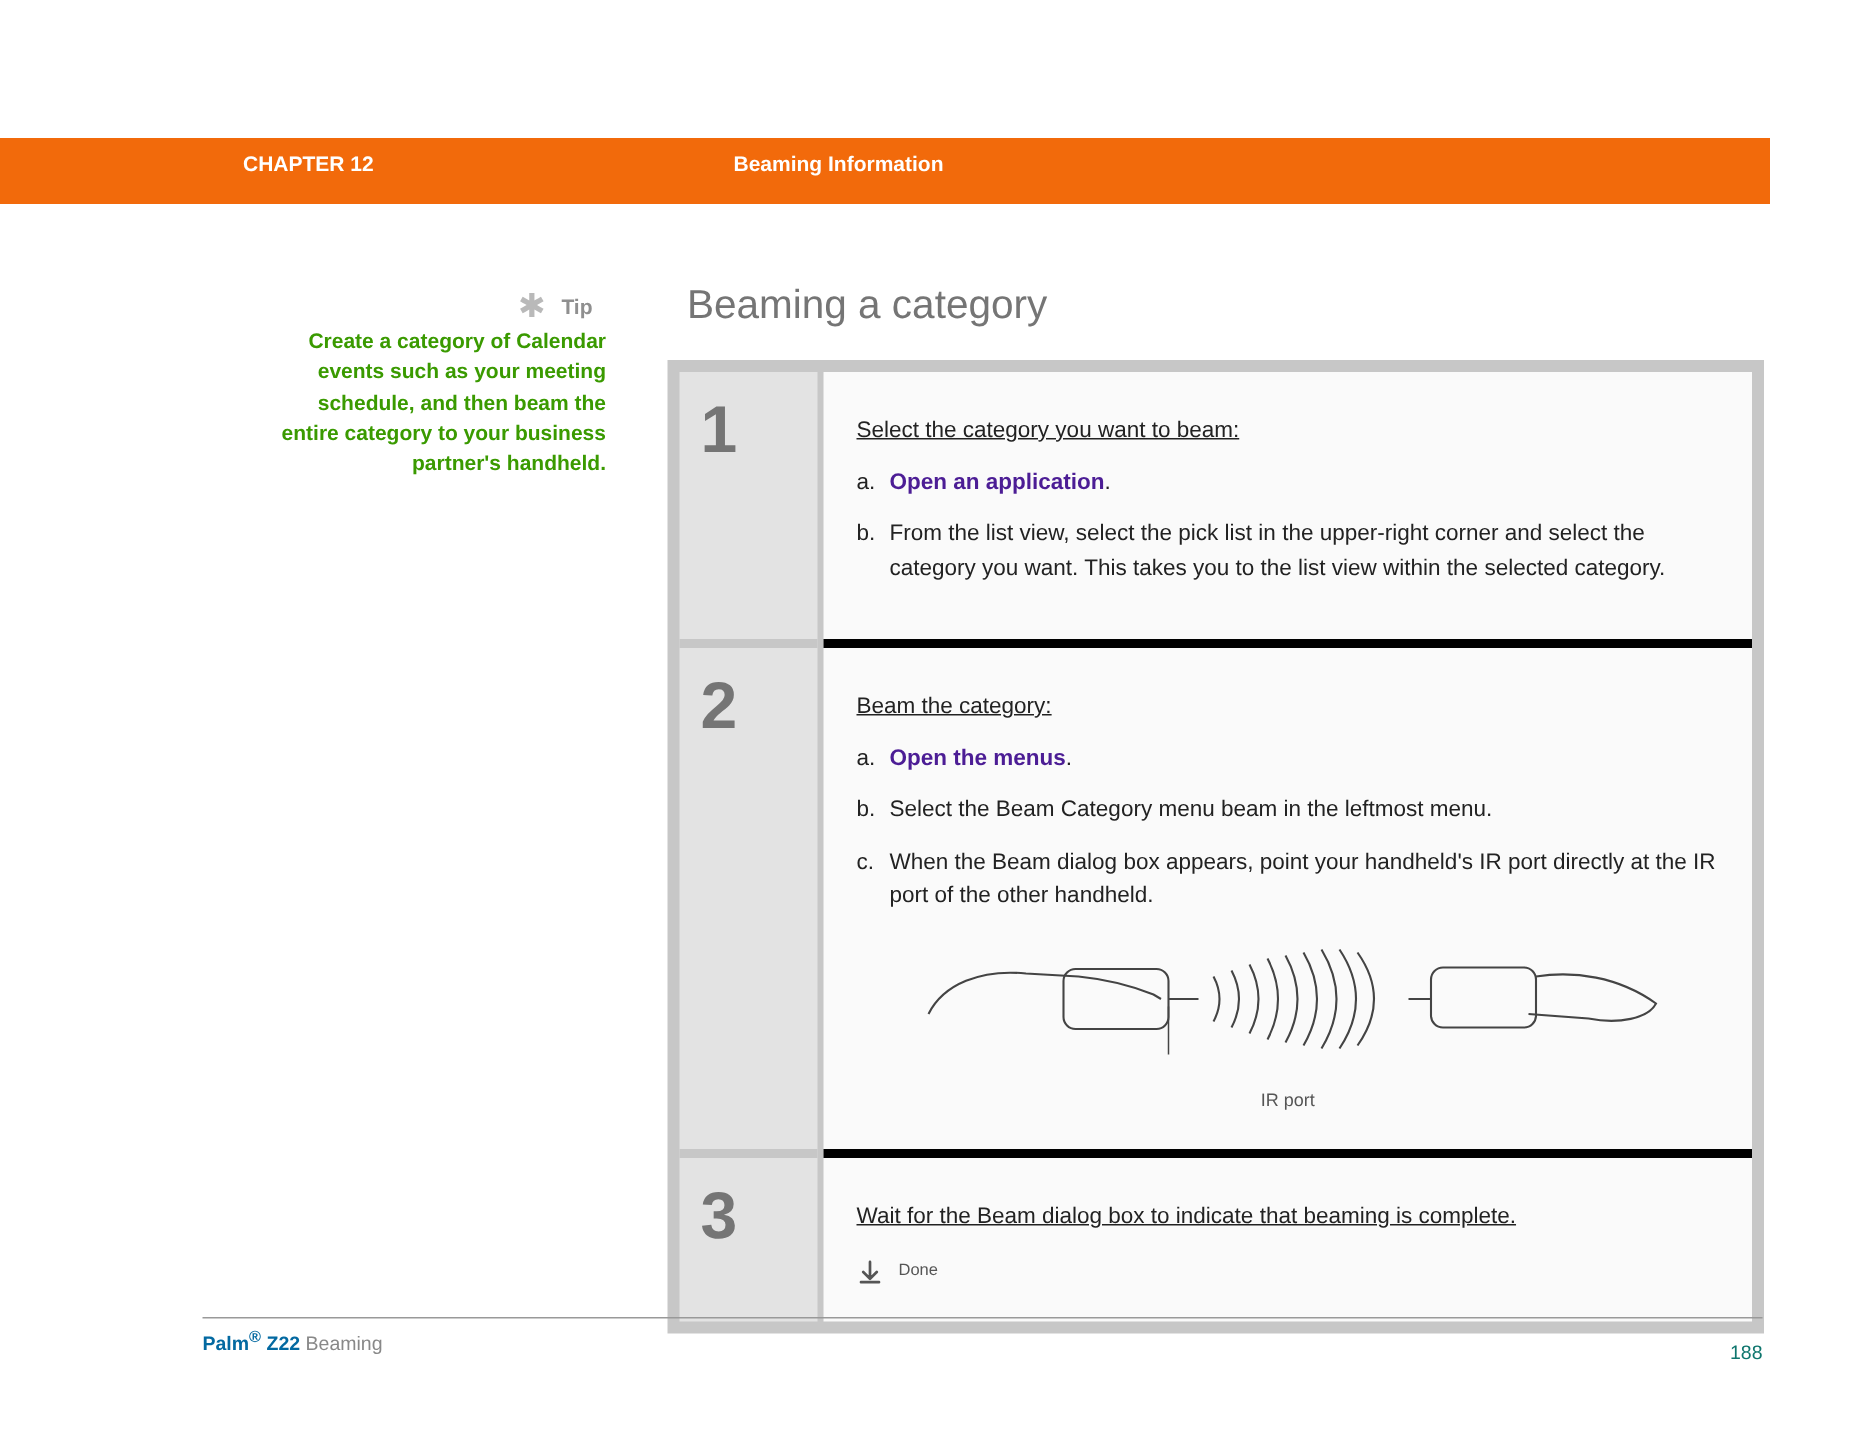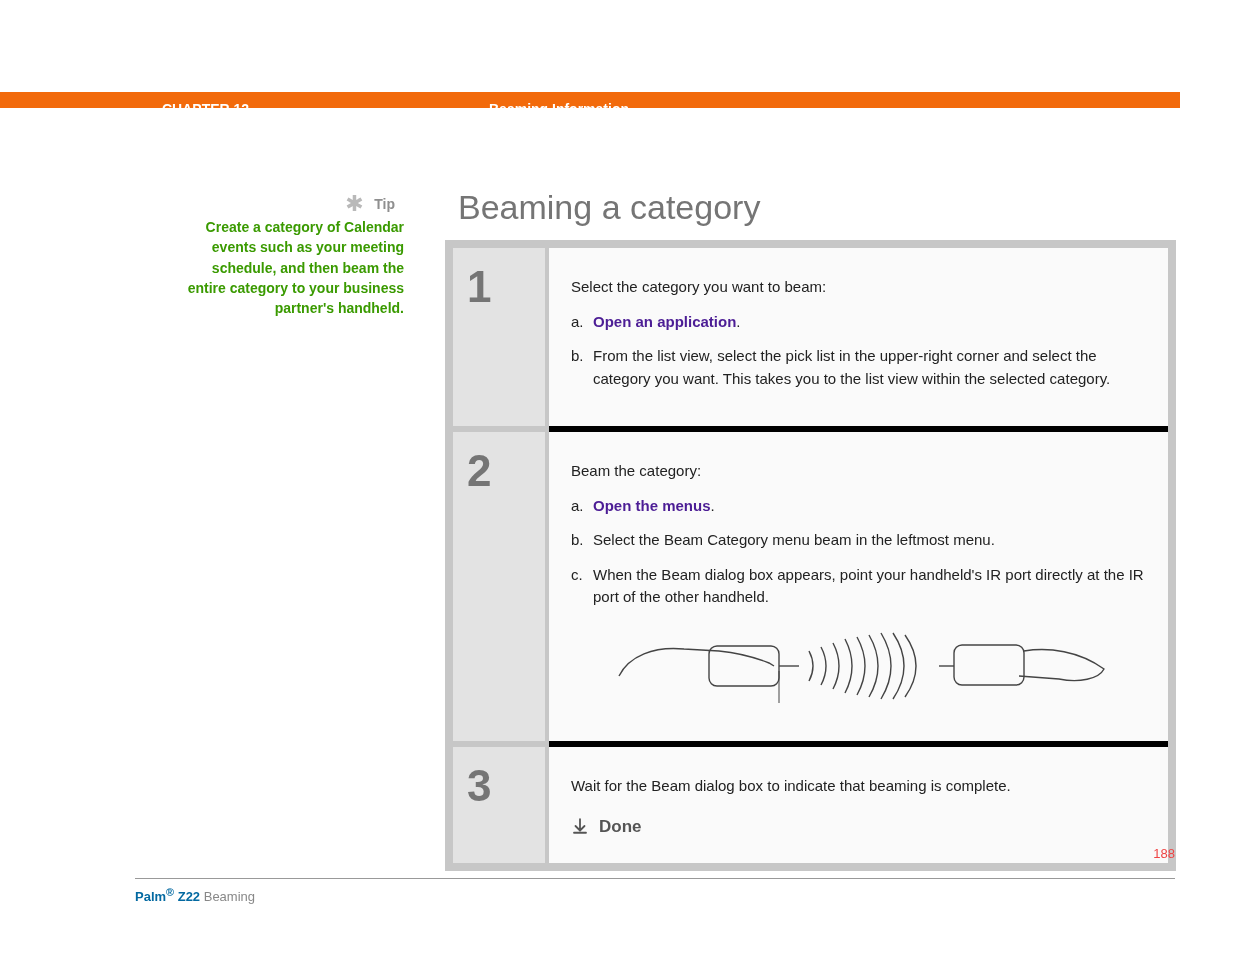--- a/index.html
+++ b/index.html
@@ -9,21 +9,21 @@
     width: 1235px;
     height: 954px;
     position: relative;
     color: #333;
   }
   .header-bar {
     position: absolute;
     top: 92px;
     left: 0;
     width: 1180px;
-    height: 16px;
+    height: 44px;
     background: #f26a0b;
     color: #fff;
     font-size: 14px;
     font-weight: bold;
   }
   .header-chapter {
     position: absolute;
     left: 162px;
     top: 9px;
   }
@@ -64,21 +64,21 @@
     margin-left: 44px;
     margin-top: 4px;
     width: 225px;
     font-weight: bold;
   }
 
   .main-title {
     position: absolute;
     left: 458px;
     top: 188px;
-    font-size: 34px;
+    font-size: 27px;
     color: #757575;
   }
 
   .steps {
     position: absolute;
     left: 445px;
     top: 240px;
     width: 731px;
     background: #c7c7c7;
     padding: 8px;
@@ -102,21 +102,21 @@
   }
   .step-body {
     flex: 1;
     background: #fafafa;
     padding: 28px 22px 24px 22px;
     margin-left: 4px;
     font-size: 15px;
     color: #222;
     line-height: 1.5;
   }
-  .step-body .intro { margin-bottom: 12px; }
+  .step-body .intro { margin-bottom: 12px; text-decoration: underline; }
   .step-body ol {
     list-style: none;
     padding: 0;
     margin: 0;
   }
   .step-body ol li {
     display: flex;
     margin-bottom: 12px;
   }
   .step-body ol li .li-marker {
@@ -143,23 +143,23 @@
     align-items: center;
     gap: 10px;
     margin-top: 16px;
   }
   .done-icon {
     width: 18px;
     height: 18px;
     color: #555;
   }
   .done-text {
-    font-weight: bold;
+    font-weight: normal;
     color: #555;
-    font-size: 17px;
+    font-size: 11px;
   }
 
   .footer-rule {
     position: absolute;
     left: 135px;
     top: 878px;
     width: 1040px;
     height: 1px;
     background: #999;
   }
@@ -167,23 +167,23 @@
     position: absolute;
     left: 135px;
     top: 886px;
     font-size: 13px;
     color: #888;
   }
   .footer-left b { color: #0369a1; }
   .footer-page {
     position: absolute;
     right: 60px;
-    top: 846px;
+    top: 894px;
     font-size: 13px;
-    color: #ef4444;
+    color: #0f766e;
   }
 </style>
 </head>
 <body>
 
 <div class="header-bar">
   <div class="header-chapter">CHAPTER 12</div>
   <div class="header-topic">Beaming Information</div>
 </div>
 
@@ -258,20 +258,21 @@
             <path d="M294 12 Q 316 45 294 78"></path>
             <path d="M306 14 Q 328 45 306 76"></path>
           </g>
 
           <g stroke="#444" stroke-width="1.4" fill="none">
             <rect x="355" y="24" width="70" height="40" rx="8"></rect>
             <path d="M425 30 C 450 26, 480 30, 505 48 C 500 58, 480 62, 460 58 L 420 55"></path>
             <line x1="340" y1="45" x2="355" y2="45"></line>
           </g>
         </svg>
+        <div class="illus-caption">IR port</div>
       </div>
     </div>
   </div>
 
   <div class="step">
     <div class="step-num">3</div>
     <div class="step-body">
       <div class="intro">Wait for the Beam dialog box to indicate that beaming is complete.</div>
       <div class="done-row">
         <svg class="done-icon" viewBox="0 0 24 24">

